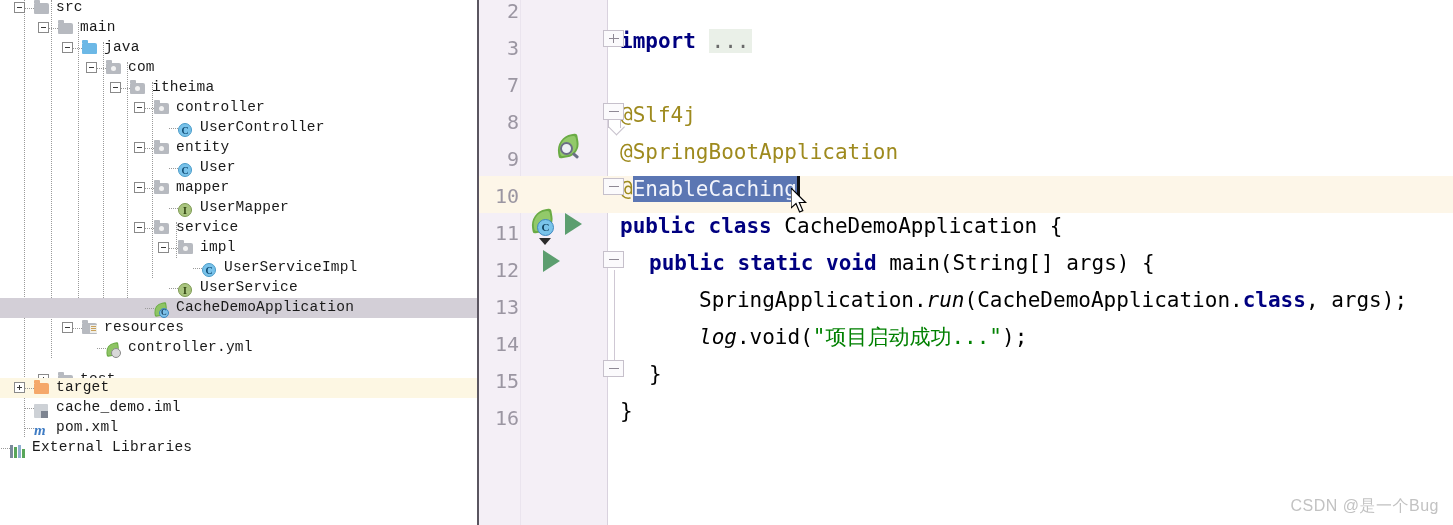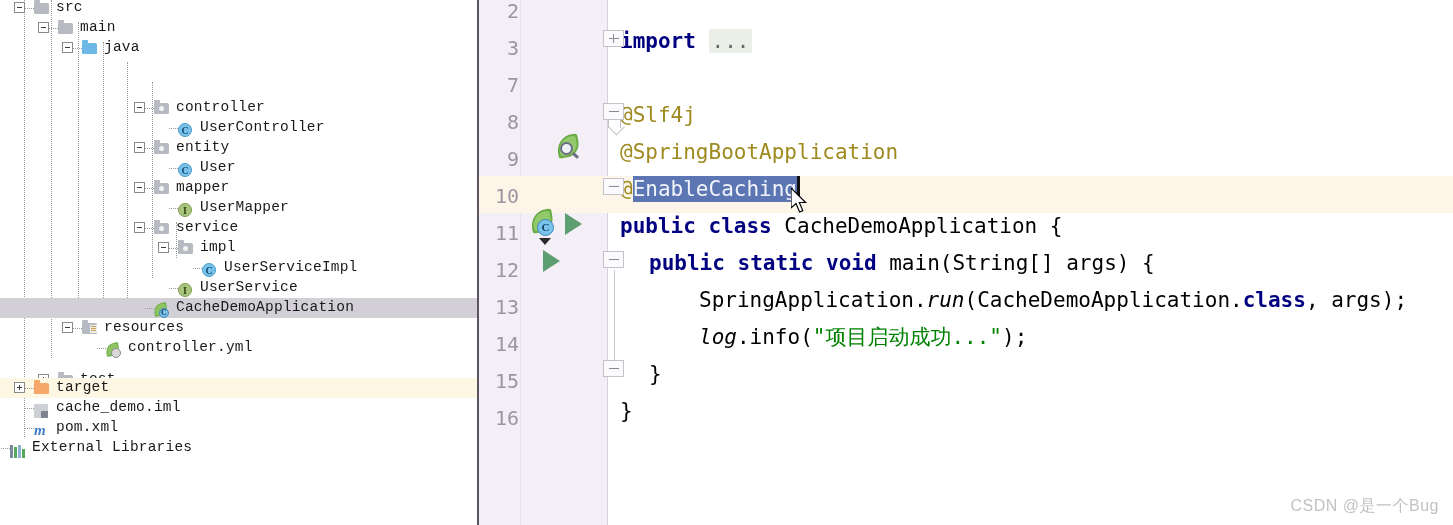--- a/index.html
+++ b/index.html
@@ -239,20 +239,38 @@
         <span class="lbl" style="left: 80px;">main</span>
       </div>
       <div class="trow" style="top: 38px;">
         <div class="stub" style="left: 73px; width: 9px;"></div>
         <div class="exp" style="left: 62px;"></div>
         <div class="ico" style="left: 82px;">
           <div class="fold blue"></div>
         </div>
         <span class="lbl" style="left: 104px;">java</span>
       </div>
+      <div class="trow" style="top: 58px;">
+        <div class="stub" style="left: 97px; width: 9px;"></div>
+        <div class="exp" style="left: 86px;"></div>
+        <div class="ico" style="left: 106px;">
+          <div class="fold gray"></div>
+          <div class="pkgdot"></div>
+        </div>
+        <span class="lbl" style="left: 128px;">com</span>
+      </div>
+      <div class="trow" style="top: 78px;">
+        <div class="stub" style="left: 121px; width: 9px;"></div>
+        <div class="exp" style="left: 110px;"></div>
+        <div class="ico" style="left: 130px;">
+          <div class="fold gray"></div>
+          <div class="pkgdot"></div>
+        </div>
+        <span class="lbl" style="left: 152px;">itheima</span>
+      </div>
       <div class="trow" style="top: 98px;">
         <div class="stub" style="left: 145px; width: 9px;"></div>
         <div class="exp" style="left: 134px;"></div>
         <div class="ico" style="left: 154px;">
           <div class="fold gray"></div>
           <div class="pkgdot"></div>
         </div>
         <span class="lbl" style="left: 176px;">controller</span>
       </div>
       <div class="trow" style="top: 118px;">
@@ -455,21 +473,21 @@
     <div class="code ann" style="top:138px">@SpringBootApplication</div>
 
     <div class="code" style="top:175px"><span class="ann">@</span><span class="sel">EnableCaching</span><span class="caret"></span></div>
 
     <div class="code" style="top:212px"><span class="kw">public class</span><span> CacheDemoApplication {</span></div>
 
     <div class="code" style="top:249px;left:170px"><span class="kw">public static void</span><span> main(String[] args) {</span></div>
 
     <div class="code" style="top:286px;left:220px"><span>SpringApplication.</span><span class="ital">run</span><span>(CacheDemoApplication.</span><span class="kw">class</span><span>, args);</span></div>
 
-    <div class="code" style="top:323px;left:220px"><span class="ital">log</span><span>.info(</span><span class="str">"项目启动成功..."</span><span>);</span></div>
+    <div class="code" style="top:323px;left:220px"><span class="ital">log</span><span>.void(</span><span class="str">"项目启动成功..."</span><span>);</span></div>
 
     <div class="code" style="top:360px;left:170px">}</div>
     <div class="code" style="top:397px">}</div>
 
     <div class="foldm" style="top:30px">
       <div class="fm-box plus"></div>
     </div>
     <div class="foldm" style="top:103px">
       <div class="fm-box"></div>
       <div class="fm-tip"></div>

